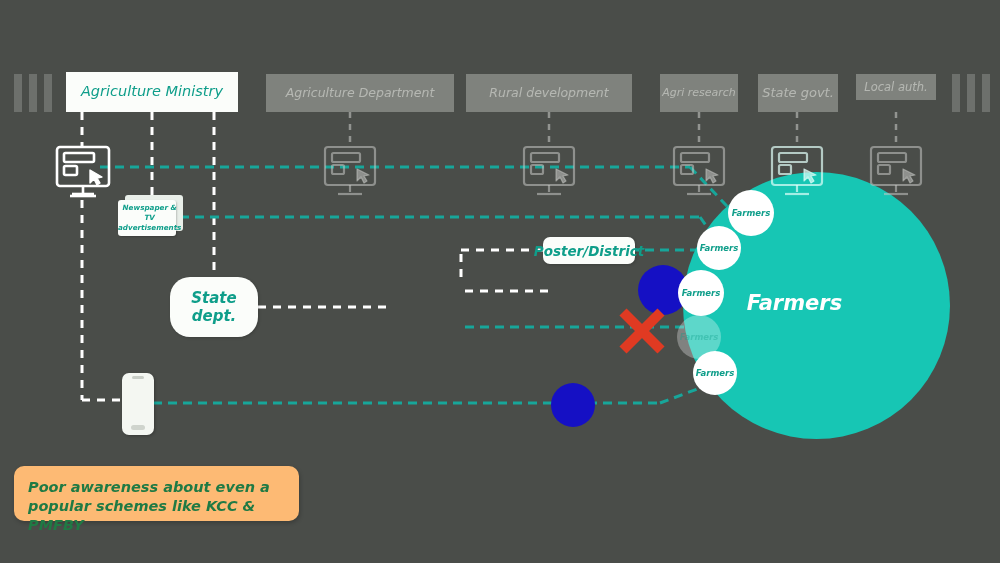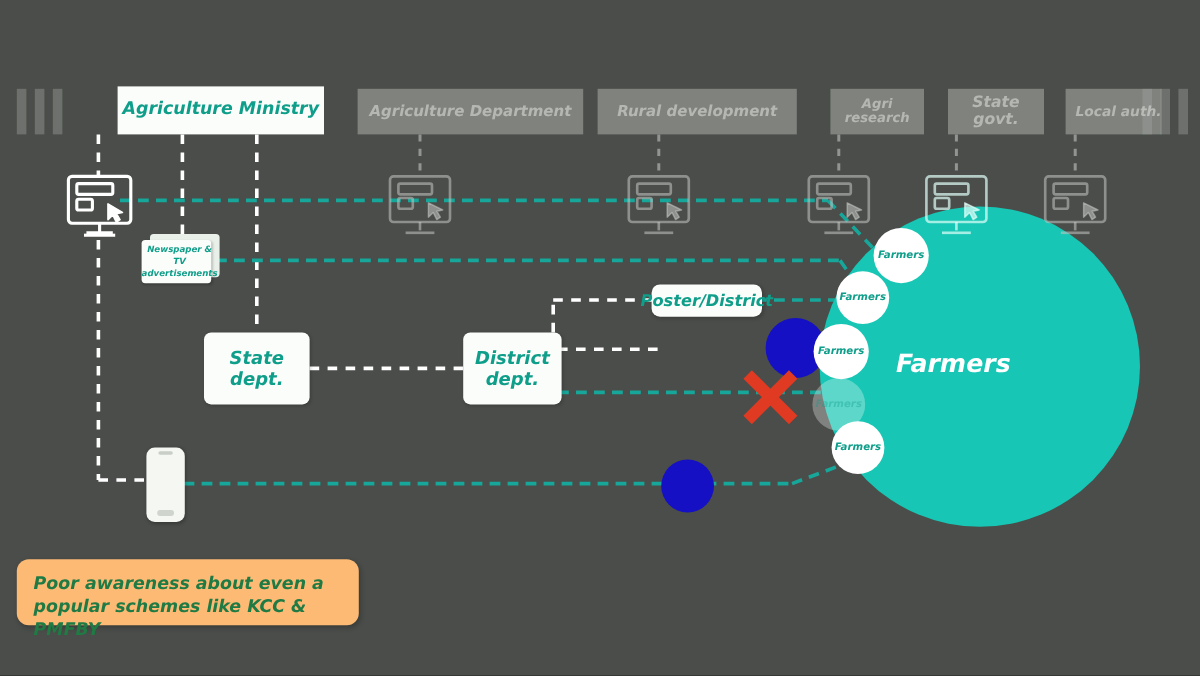--- a/index.html
+++ b/index.html
@@ -9,24 +9,23 @@
     width:1000px;height:563px;
     background:#4a4d49;
     overflow:hidden;
   }
   
   .edgebar{position:absolute;background:#6d706c;}
   
   .hdr{
     position:absolute;
     display:flex;align-items:center;justify-content:center;
-    font-style:italic;font-weight:bold;
+    font-style:italic;font-weight:normal;
     text-align:center;
     line-height:1.1;
-    margin-left:32px;
   }
   .hdr.active{
     background:#fbfdfa;color:#0f9e8a;
     font-size:14.5px;
     box-shadow:0 0 0 0 rgba(0,0,0,0);
   }
   .hdr.dim{
     background:rgba(160,163,158,0.62);
     color:rgba(225,228,223,0.55);
     font-size:12.5px;
@@ -34,21 +33,21 @@
   
   .wbox{
     position:absolute;
     background:#fbfdfa;
     border-radius:9px;
     display:flex;align-items:center;justify-content:center;
     color:#0f9e8a;font-style:italic;font-weight:bold;
     text-align:center;
     box-shadow:1px 1px 3px rgba(0,0,0,0.18);
   }
-  .wbox.big{font-size:15px;border-radius:6px;}
+  .wbox.big{font-size:15px;border-radius:20px;}
   .wbox.mid{font-size:13.5px;border-radius:7px;}
   
   .cardstack{position:absolute;}
   .cardstack .back{
     position:absolute;left:7px;top:-5px;width:100%;height:100%;
     background:#e9efe9;border-radius:3px;
   }
   .cardstack .front{
     position:absolute;left:0;top:0;width:100%;height:100%;
     background:#fbfdfa;border-radius:3px;
@@ -163,21 +162,21 @@
   </div>
   <div class="hdr dim z3" style="left:466px;top:74px;width:166px;height:38px;">
     <span>Rural development</span>
   </div>
   <div class="hdr dim z3" style="left:660px;top:74px;width:78px;height:38px;font-size:11px;">
     <span>Agri research</span>
   </div>
   <div class="hdr dim z3" style="left:758px;top:74px;width:80px;height:38px;font-size:13px;">
     <span>State govt.</span>
   </div>
-  <div class="hdr dim z3" style="left:856px;top:74px;width:80px;height:38px;font-size:11.5px;justify-content:flex-end;">
+  <div class="hdr dim z3" style="left:856px;top:74px;width:80px;height:26px;font-size:11.5px;">
     <span>Local auth.</span>
   </div>
 
   <div class="farmcircle z2" style="left:683px;top:172px;width:267px;height:267px;">
     <span class="lbl">Farmers</span>
   </div>
 
   <svg class="layer z3" viewBox="0 0 1000 563">
 
     <g stroke="#ffffff" stroke-width="2.6" fill="none" stroke-linejoin="round">
@@ -246,23 +245,20 @@
   </div>
 
   <div class="z3" style="position:absolute;left:122px;top:373px;width:32px;height:62px;background:#f4f7f2;border-radius:7px;box-shadow:1px 1px 3px rgba(0,0,0,0.25);">
     <div style="position:absolute;left:10px;top:3px;width:12px;height:2.5px;border-radius:2px;background:#c9cec7;"></div>
     <div style="position:absolute;left:9px;bottom:5px;width:14px;height:5px;border-radius:3px;background:#cfd4cd;"></div>
   </div>
 
   <div class="wbox big z4" style="left:170px;top:277px;width:88px;height:60px;">
     <span>State dept.</span>
   </div>
-  <div class="wbox big z4" style="left:386px;top:277px;width:82px;height:60px;">
-    <span>District dept.</span>
-  </div>
   <div class="wbox mid z4" style="left:543px;top:237px;width:92px;height:27px;">
     <span>Poster/District</span>
   </div>
 
   <div class="bluec z5" style="left:638px;top:265px;width:50px;height:50px;"></div>
   <div class="bluec z5" style="left:551px;top:383px;width:44px;height:44px;"></div>
 
   <div class="bub z5" style="left:728px;top:190px;width:46px;height:46px;">
     <span>Farmers</span>
   </div>

